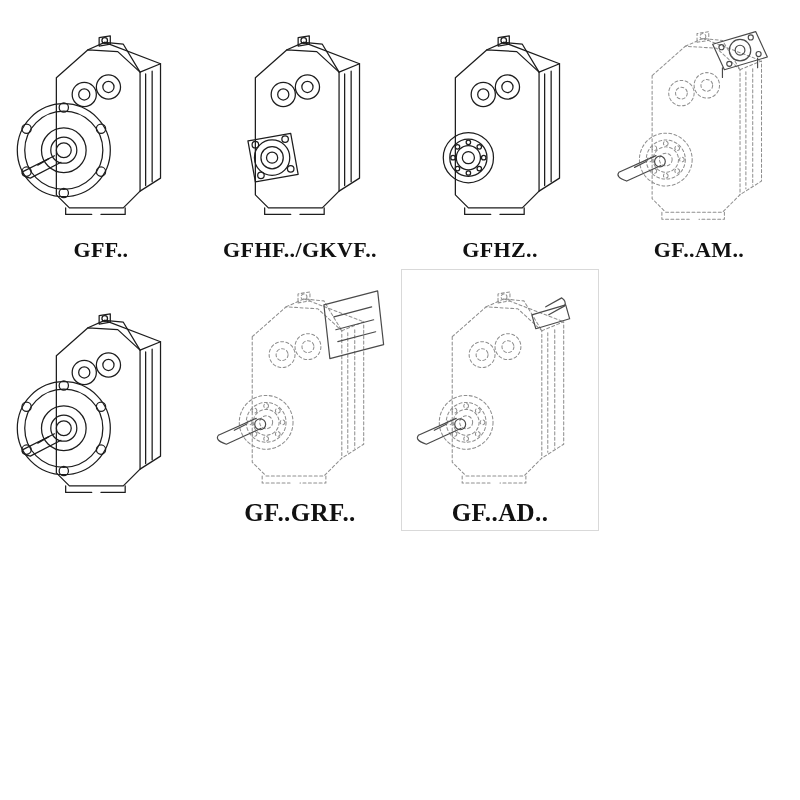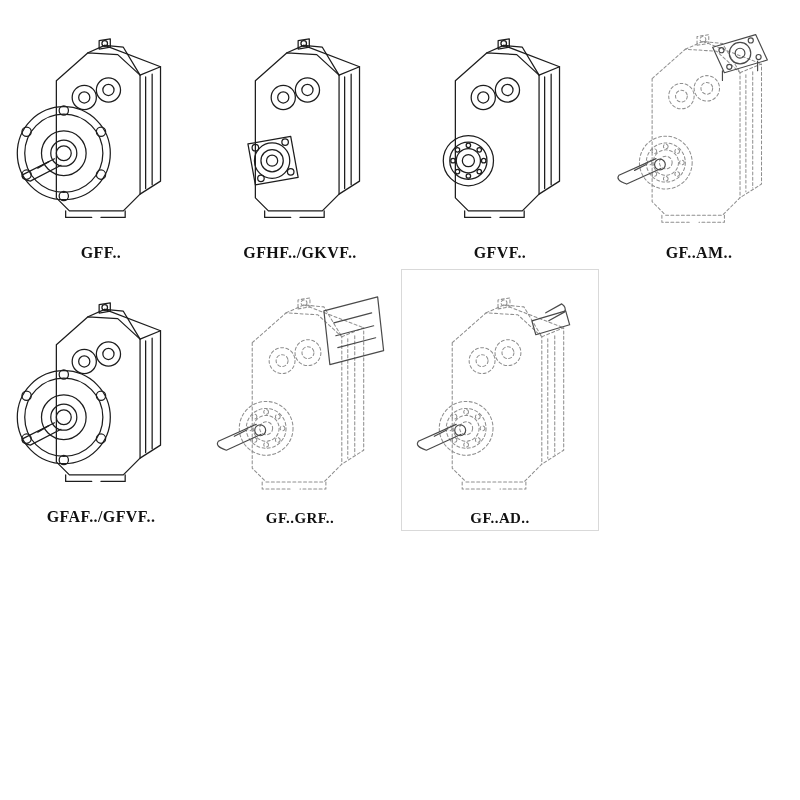--- a/index.html
+++ b/index.html
@@ -8,24 +8,24 @@
     width:800px;height:800px;box-sizing:border-box;padding:4px 2px;
     display:grid;grid-template-columns:repeat(4,1fr);grid-template-rows:repeat(3,1fr);
   }
   .cell{
     display:flex;flex-direction:column;align-items:center;justify-content:flex-end;
     margin:0;padding:2px 0 6px 0;box-sizing:border-box;
   }
   .cell .art{flex:1;display:flex;align-items:center;justify-content:center;width:100%;}
   .cell svg{display:block;}
   figcaption{
-    font-weight:bold;font-size:16px;letter-spacing:.4px;color:#111;
+    font-weight:bold;font-size:22px;letter-spacing:.4px;color:#111;
     text-align:center;line-height:1.1;padding-top:4px;white-space:nowrap;
   }
-  .cap-big{font-size:15px;}
+  .cap-big{font-size:25px;}
   .boxed{outline:1px solid #d9d9d9;outline-offset:-2px;}
   
   use.s{stroke:#1d1d1d;stroke-width:1.35;fill:none;stroke-linejoin:round;stroke-linecap:round;}
   use.d{stroke:#8f8f8f;stroke-width:1.05;fill:none;stroke-dasharray:3 2.4;stroke-linejoin:round;stroke-linecap:round;}
   use.m{stroke:#4a4a4a;stroke-width:1.2;fill:none;stroke-linejoin:round;stroke-linecap:round;}
 </style>
 </head>
 <body>
 
 <svg aria-hidden="true" style="position:absolute;width:0;height:0">
@@ -191,21 +191,21 @@
   </figure>
 
   <figure class="cell">
     <div class="art">
       <svg width="186" height="200" viewBox="0 0 200 215">
         <use href="#hsg" class="s"></use>
           <use href="#tc" class="s"></use>
           <use href="#hol" class="s"></use>
       </svg>
     </div>
-    <figcaption>GFVF..</figcaption>
+    <figcaption>GFHZ..</figcaption>
   </figure>
 
 
 
 
   <figure class="cell">
     <div class="art">
       <svg width="196" height="210" viewBox="0 0 200 215">
         <use href="#hsg" class="d"></use>
           <use href="#tc" class="d"></use>
@@ -219,21 +219,20 @@
 
 
   <figure class="cell">
     <div class="art">
       <svg width="186" height="200" viewBox="0 0 200 215">
         <use href="#hsg" class="s"></use>
           <use href="#tc" class="s"></use>
           <use href="#fl6" class="s"></use>
       </svg>
     </div>
-    <figcaption>GFAF../GFVF..</figcaption>
   </figure>
 
 
   <figure class="cell">
     <div class="art">
       <svg width="200" height="214" viewBox="0 0 200 215">
         <use href="#hsg" class="d"></use>
           <use href="#tc" class="d"></use>
           <use href="#hol" class="d"></use>
         <use href="#grb" class="m"></use>

